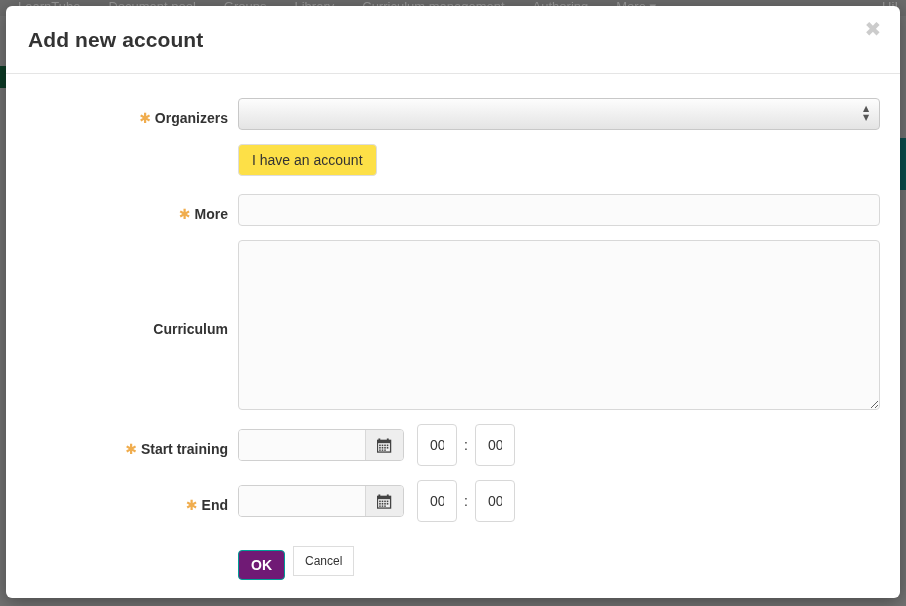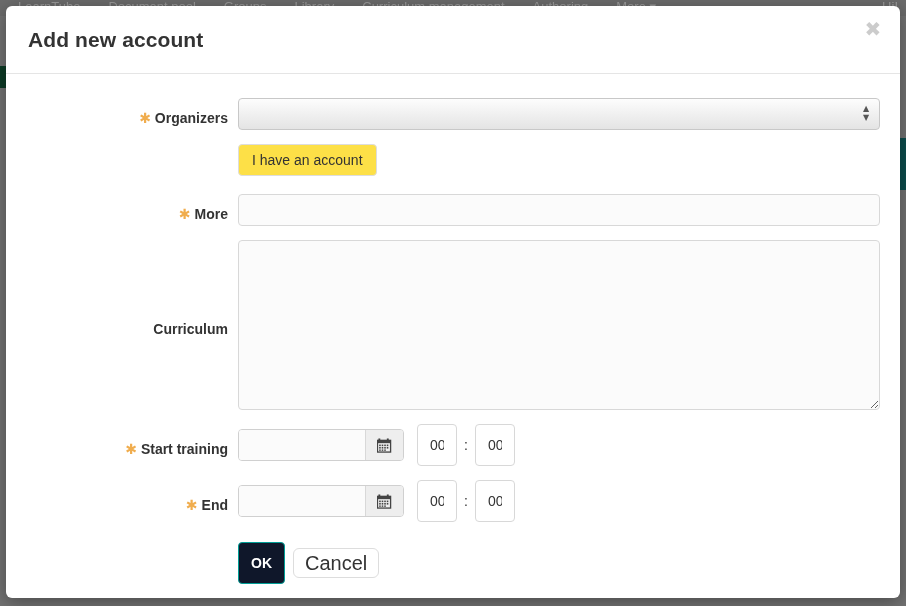--- a/index.html
+++ b/index.html
@@ -239,40 +239,41 @@
   .colon {
     margin-left: 7px;
     margin-right: -6px;
     font-size: 14px;
     color: #333;
   }
 
   
   .actions { display: flex; align-items: center; margin-top: 16px; }
   .btn-ok {
-    height: 42px;
+    height: 30px;
     min-width: 42px;
-    background: #0f172a;
+    background: #701a75;
     border: 1px solid #009e96;
     border-radius: 4px;
     color: #ffffff;
     font-size: 14px;
     font-weight: bold;
     padding: 0 12px;
     cursor: pointer;
     font-family: "Liberation Sans", sans-serif;
+    margin-top: 8px;
   }
   .btn-cancel {
     height: 30px;
     margin-left: 8px;
     background: #ffffff;
     border: 1px solid #dddddd;
-    border-radius: 6px;
+    border-radius: 0;
     color: #333333;
-    font-size: 20px;
+    font-size: 12px;
     padding: 0 11px;
     cursor: pointer;
     font-family: "Liberation Sans", sans-serif;
   }
 </style>
 </head>
 <body>
 
 <div id="backdrop">
   <div id="topnav">

